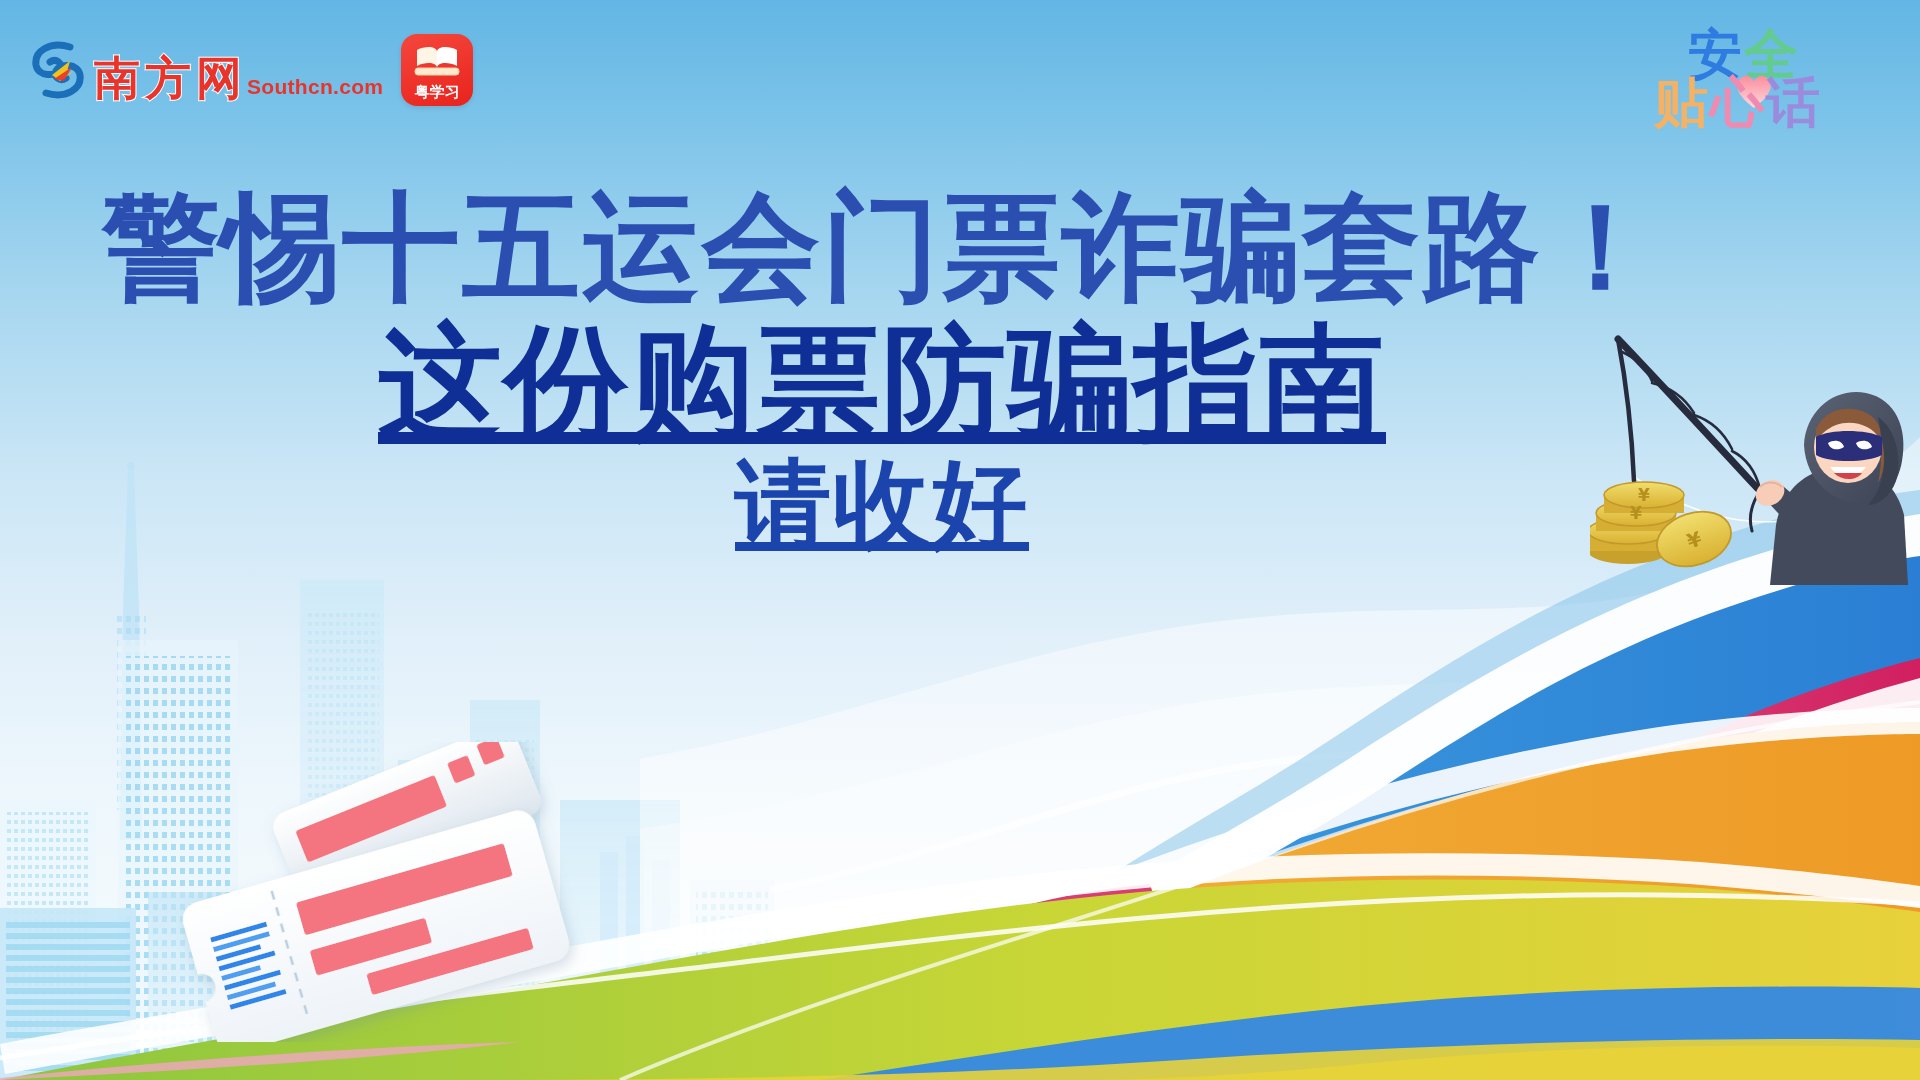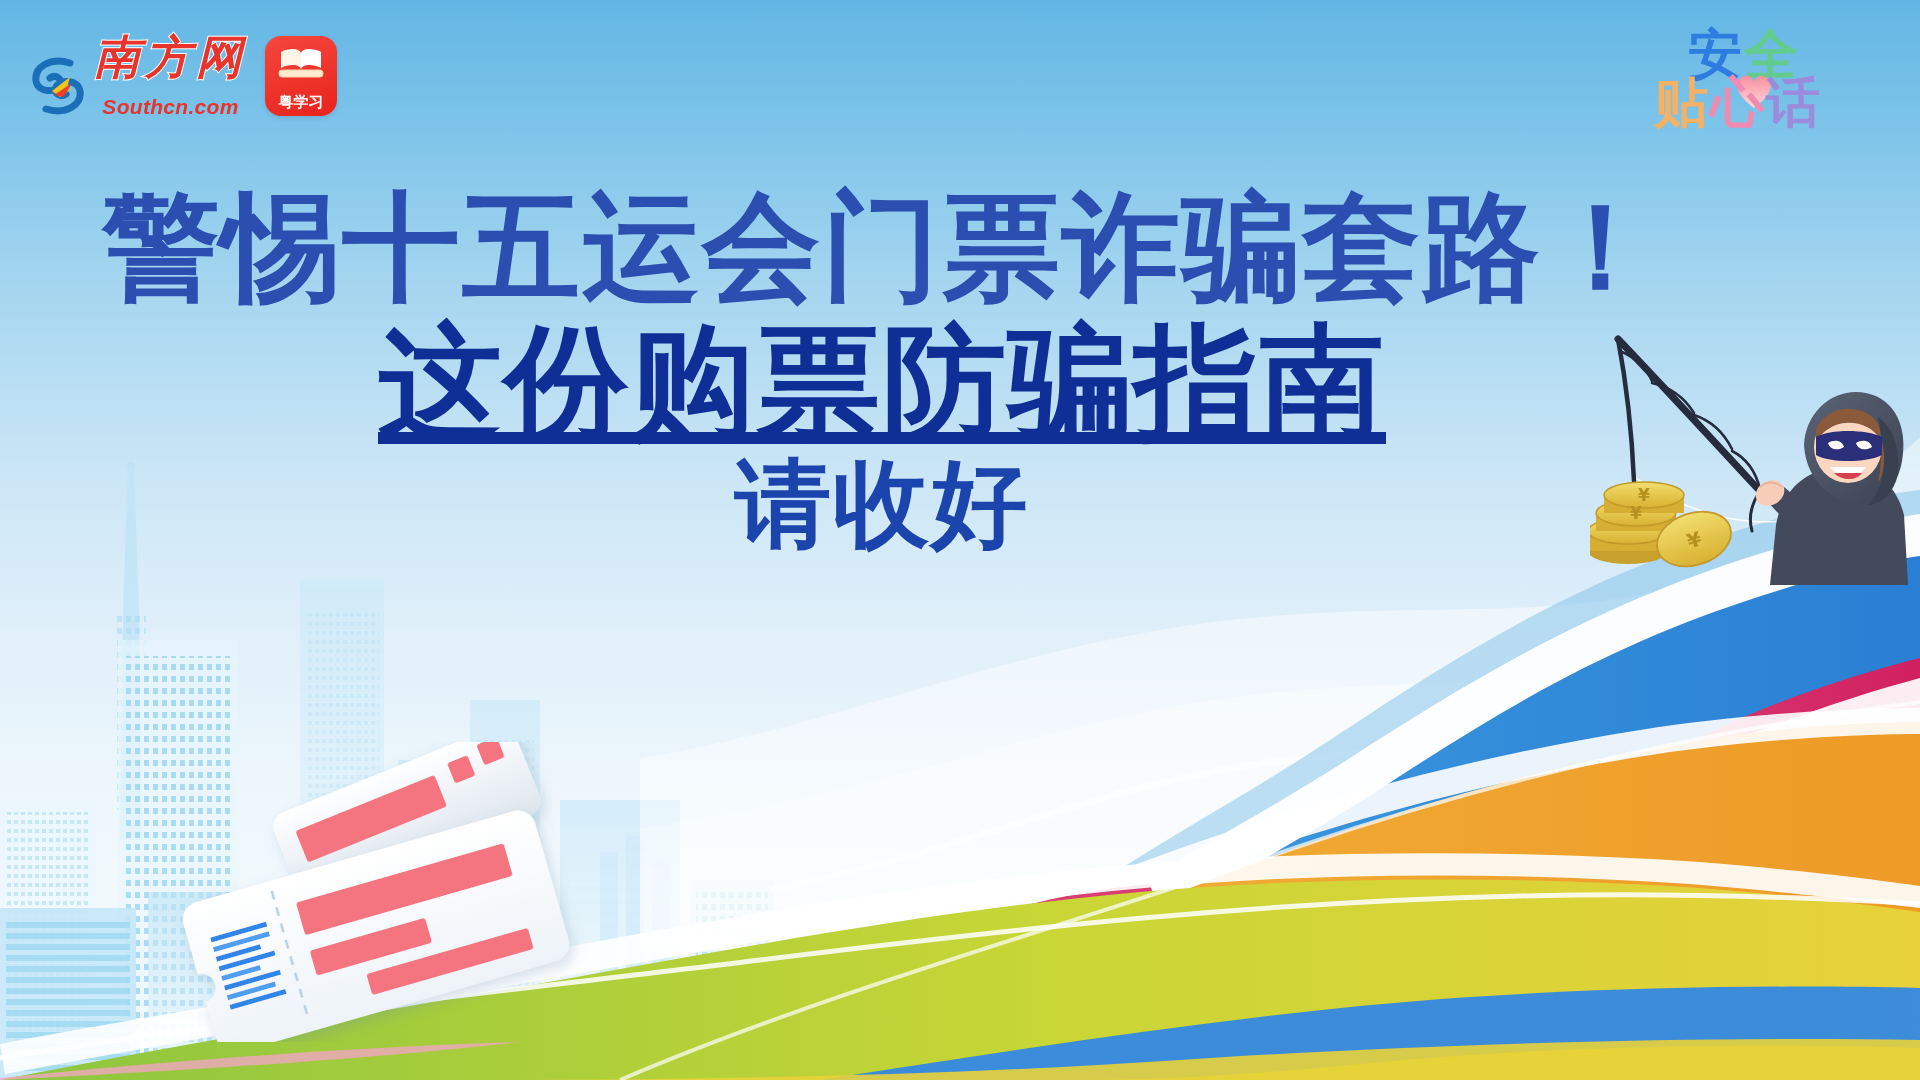--- a/index.html
+++ b/index.html
@@ -16,31 +16,31 @@
   
   .skyline{ position:absolute; left:0; bottom:0; width:820px; height:620px; opacity:.85; }
 
   
   .swirl{ position:absolute; pointer-events:none; }
 
   
   .logo-bar{ position:absolute; left:30px; top:34px; display:flex; align-items:center; gap:18px; }
   .southcn{ display:flex; align-items:flex-end; gap:8px; }
   .sc-mark{ width:56px; height:62px; }
-  .sc-text{ display:flex; flex-direction:column; align-items:center; line-height:1;font-style:italic; }
+  .sc-text{ display:flex; align-items:center; line-height:1; }
   .sc-cn{
     font-size:46px; font-weight:bold; color:#e8342a;
     letter-spacing:5px;
     -webkit-text-stroke:2px #ffffff;
     paint-order:stroke fill;
     text-shadow:0 0 0 #fff;
   }
   .sc-en{ font-size:21px; font-weight:bold; color:#e8342a; letter-spacing:.3px; margin-top:16px; }
   .yxx{
-    width:72px; height:80px; border-radius:16px;
+    width:72px; height:72px; border-radius:16px;
     background:linear-gradient(160deg,#f5473c 0%,#e8231d 100%);
     position:relative; display:flex; align-items:flex-end; justify-content:center;
     padding-bottom:4px;
     box-shadow:0 2px 5px rgba(0,0,0,.10);
   }
   .yxx-book{ position:absolute; top:10px; left:12px; width:48px; height:36px; }
   .yxx-label{ font-size:15px; font-weight:bold; color:#fff; letter-spacing:0px; z-index:2; }
 
   
   .safe-logo{ position:absolute; right:34px; top:28px; width:250px; height:106px; }
@@ -56,21 +56,21 @@
 
   
   .title{ position:absolute; left:0; top:188px; width:1764px; text-align:center; z-index:9; }
   .tline{
     font-family:"DejaVu Sans","Liberation Sans",sans-serif;
     font-weight:bold; color:#1b3fa0; line-height:1;
     letter-spacing:2px; white-space:nowrap;
   }
   .tline1{ font-size:118px; color:#2b4fb0; margin-bottom:14px; }
   .tline2{ font-size:124px; color:#0f2f96; margin-bottom:12px;text-decoration:underline; }
-  .tline3{ font-size:96px; color:#1b45ad; }
+  .tline3{ font-size:96px; color:#1b45ad;text-decoration:underline; }
 
   
   .tickets{ position:absolute; left:175px; bottom:38px; width:430px; height:300px; z-index:6; }
 
   
   .thief{ position:absolute; right:0px; top:325px; width:330px; height:260px; z-index:7; }
 
   
   .waves{ position:absolute; left:0; bottom:0; width:1920px; height:640px; z-index:4; }
 </style>

